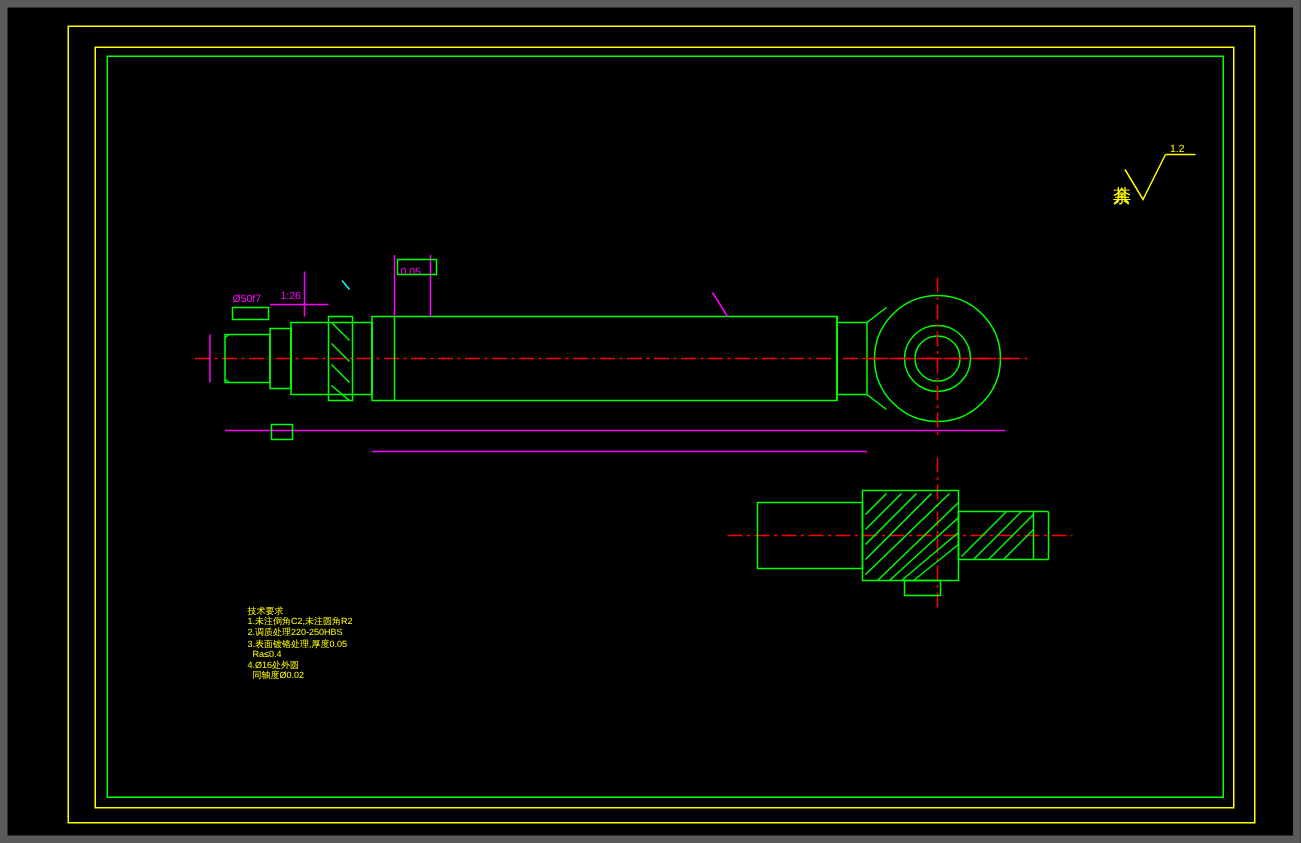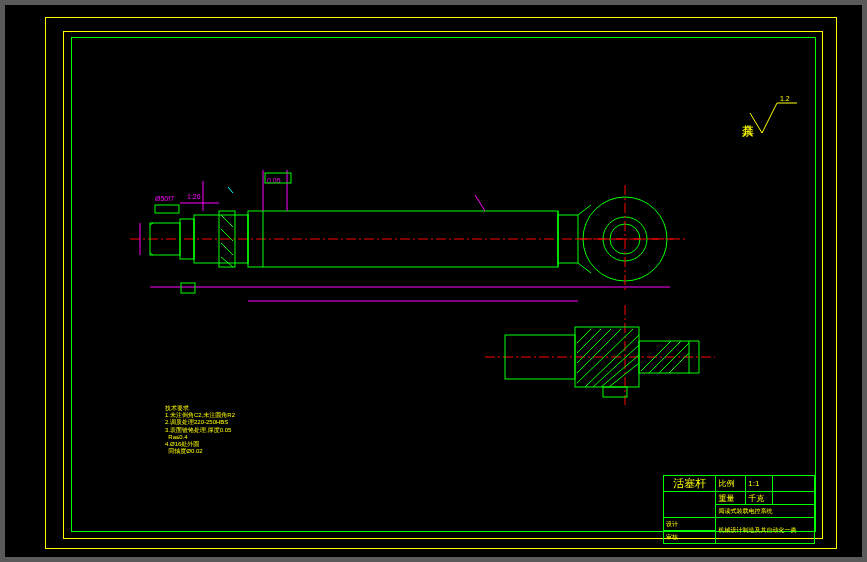--- a/index.html
+++ b/index.html
@@ -209,40 +209,14 @@
   <div class="surface-label" style="left:734px;top:110px">其余</div>
 
   <div class="notes" style="left:160px;top:400px">技术要求
 1.未注倒角C2,未注圆角R2
 2.调质处理220-250HBS
 3.表面镀铬处理,厚度0.05
   Ra≤0.4
 4.Ø16处外圆
   同轴度Ø0.02</div>
 
-  <table class="title-block" style="left:658px;top:470px;width:152px">
-    <tbody>
-        <tr>
-      <td style="width:50px;font-size:11px;text-align:center">活塞杆</td>
-      <td style="width:26px">比例</td>
-      <td style="width:22px">1:1</td>
-      <td style="width:40px"></td>
-    </tr>
-    <tr>
-      <td rowspan="2" style="font-size:6px"></td>
-      <td>重量</td>
-      <td>千克</td>
-      <td></td>
-    </tr>
-    <tr>
-      <td colspan="3" style="font-size:6px">阅读式装载电控系统</td>
-    </tr>
-    <tr>
-      <td style="font-size:6px">设计</td>
-      <td colspan="3" rowspan="2" style="font-size:6px">机械设计制造及其自动化一类</td>
-    </tr>
-    <tr>
-      <td style="font-size:6px">审核</td>
-    </tr>
-  </tbody>
-    </table>
 
 </div>
 
 </body></html>

